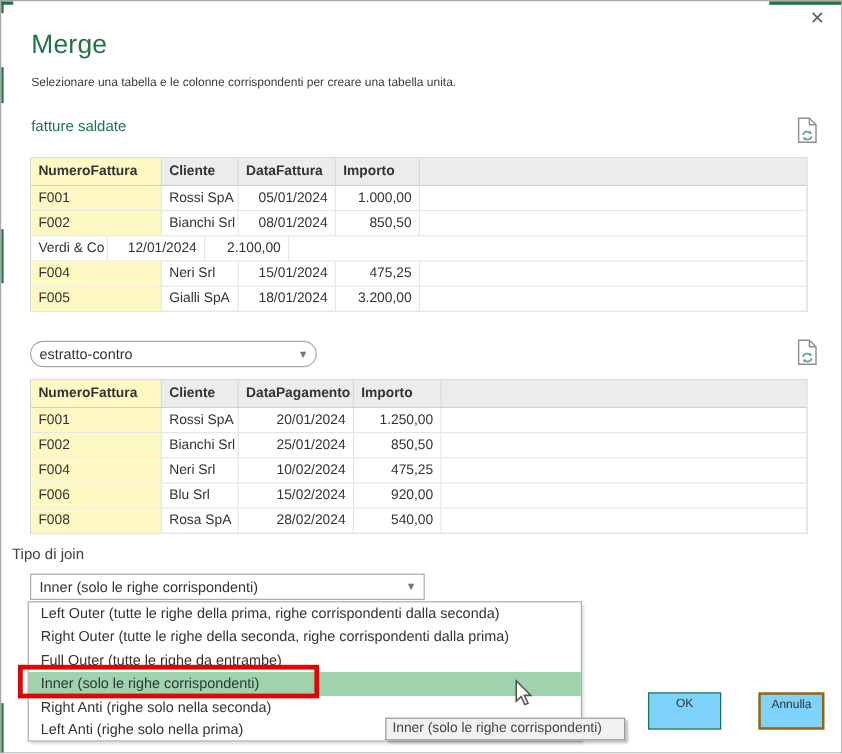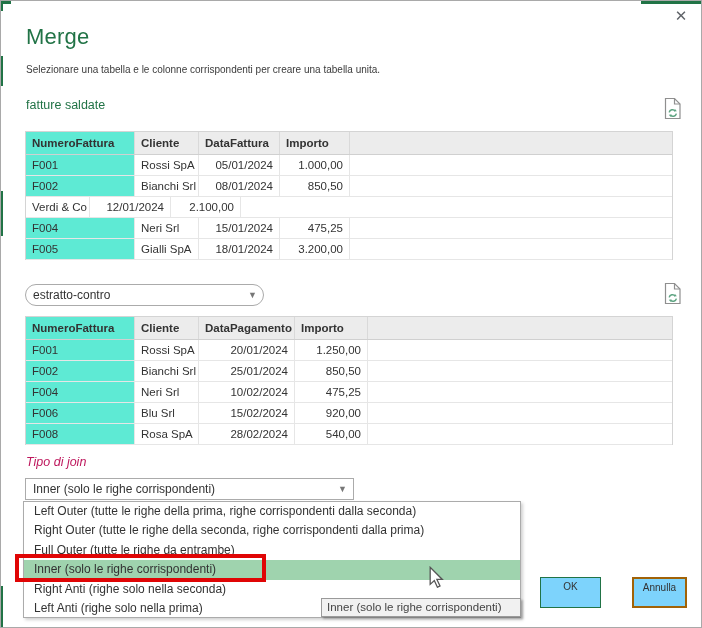--- a/index.html
+++ b/index.html
@@ -15,31 +15,31 @@
   
   .combo{position:absolute;height:22px;border:1px solid #ababab;background:#fff;
          font-size:12px;color:#333;line-height:20px;padding:0 20px 0 7px;cursor:pointer;}
   .combo .arrow{position:absolute;right:6px;top:0;line-height:20px;font-size:9px;color:#777;}
   
   .tbl{position:absolute;left:24px;width:648px;height:129px;border:1px solid #d4d4d4;background:#fff;font-size:11.5px;}
   .row{display:flex;height:21px;line-height:20px;border-bottom:1px solid #e6e6e6;}
   .row.head{height:23px;line-height:22px;font-weight:bold;color:#444;background:#ececec;border-bottom:1px solid #d0d0d0;}
   .cell{padding:0 6px;border-right:1px solid #e6e6e6;overflow:hidden;white-space:nowrap;color:#333;}
   .row.head .cell{border-right:1px solid #d9d9d9;}
-  .cell.key{background:#5eead4;}
+  .cell.key{background:#fef9c3;}
   .cell.num{text-align:right;}
   .t1 .c0,.t2 .c0{width:109px;}
   .t1 .c1,.t2 .c1{width:64px;}
   .t1 .c2{width:81px;}
   .t1 .c3{width:70px;}
   .t2 .c2{width:96px;}
   .t2 .c3{width:73px;}
-  .join-label{position:absolute;left:25px;top:454px;font-size:12.5px;color:#be185d;font-style:italic;}
-  
-  .list{position:absolute;left:22px;top:500px;width:498px;height:117px;background:#fff;
+  .join-label{position:absolute;left:9px;top:454px;font-size:12.5px;color:#404040;}
+  
+  .list{position:absolute;left:22px;top:500px;width:462px;height:117px;background:#fff;
         border:1px solid #ababab;box-shadow:2px 2px 3px rgba(0,0,0,.18);z-index:5;}
   .opt{height:19.4px;line-height:19.4px;font-size:12px;color:#333;padding:0 10px;white-space:nowrap;cursor:pointer;}
   .opt.selected{background:#9fd3ae;}
   .redbox{position:absolute;left:14px;top:553px;width:251px;height:28px;border:4px solid #e00505;z-index:9;}
   
   .btn{position:absolute;top:576px;height:31px;background:#7dd3fc;font-size:10px;color:#333;
        text-align:center;line-height:18px;cursor:pointer;}
   .btn.ok{left:539px;width:61px;border:1px solid #217346;}
   .btn.cancel{left:631px;width:55px;border:2px solid #a16207;}
   .tooltip{position:absolute;left:320px;top:597px;width:200px;height:19px;background:#f1f1f1;

